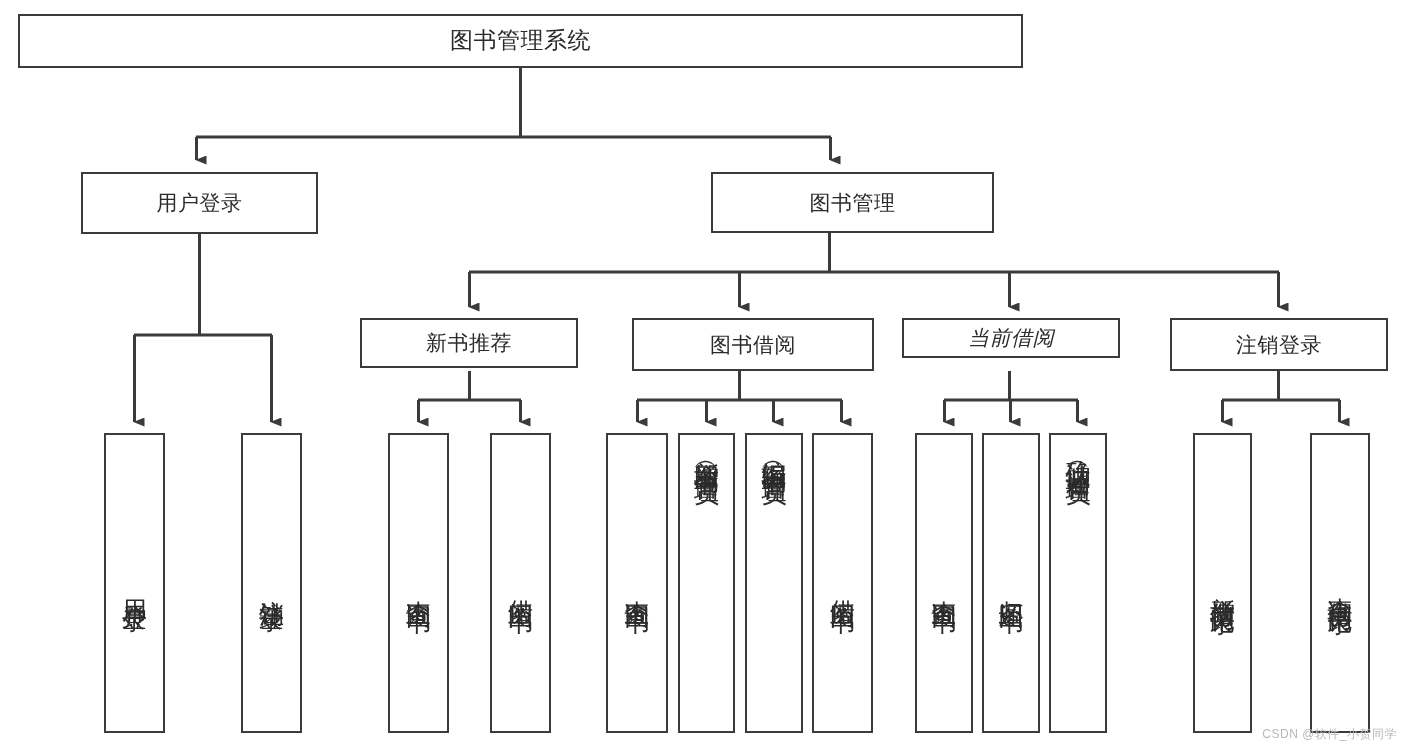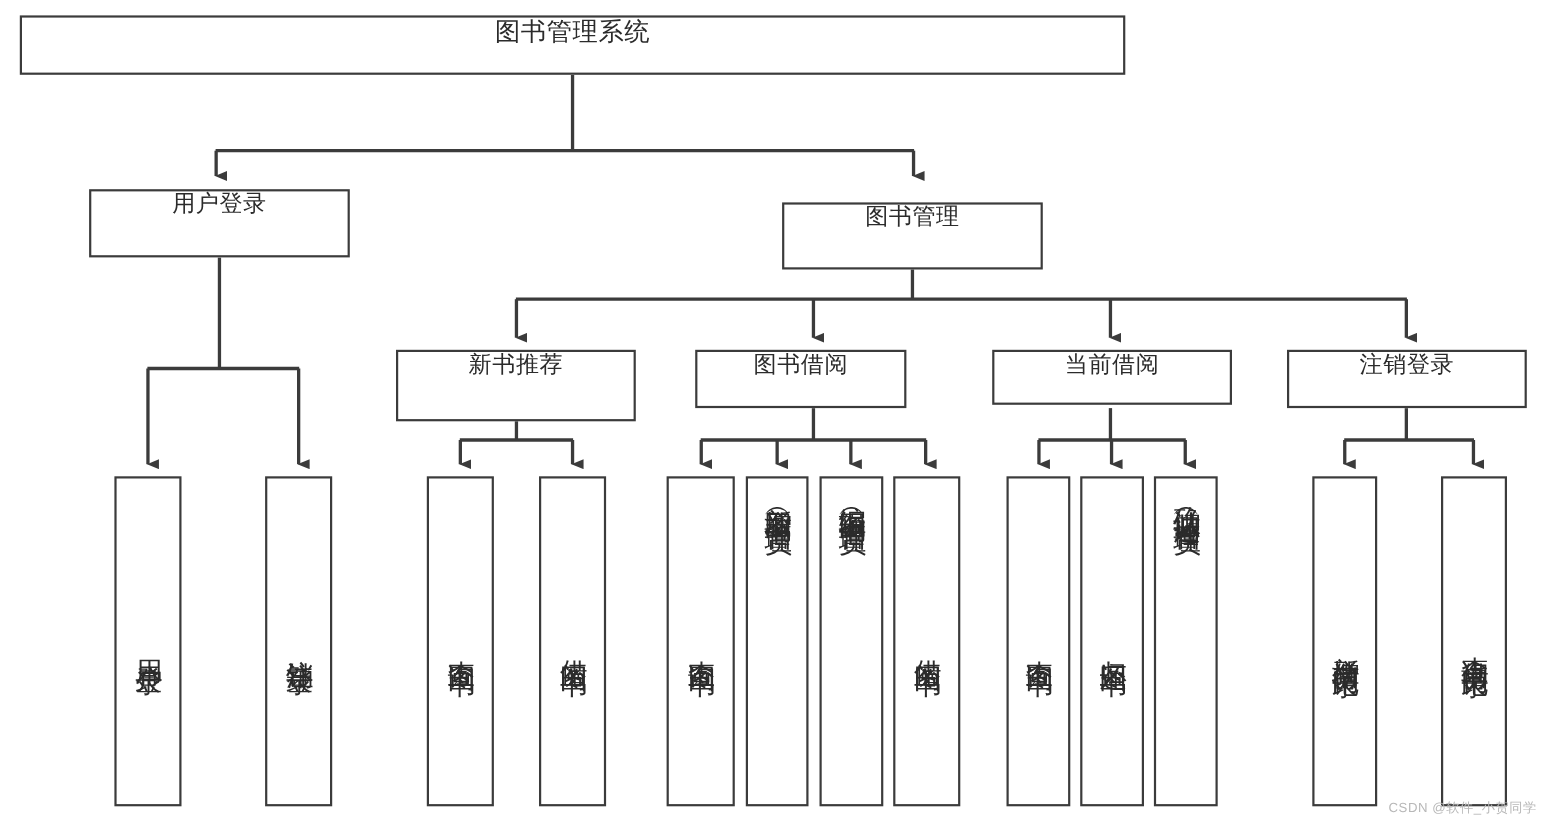--- a/index.html
+++ b/index.html
@@ -20,21 +20,21 @@
     top: 0;
     width: 1405px;
     height: 747px;
   }
   .node-box {
     position: absolute;
     box-sizing: border-box;
     background: #ffffff;
     border: 2px solid #3b3b3b;
     display: flex;
-    align-items: flex-start;
+    align-items: center;
     justify-content: center;
   }
   .node-label {
     color: #2b2b2b;
     line-height: 1.12;
     text-align: center;
     white-space: pre;
   }
   .horiz .node-label {
     font-size: 21px;
@@ -121,31 +121,31 @@
   </g>
 </svg>
 
 <div class="node-box horiz" id="root-box" style="left:18px; top:14px; width:1005px; height:54px;">
   <span class="node-label">图书管理系统</span>
 </div>
 
 <div class="node-box horiz" style="left:81px; top:172px; width:237px; height:62px;">
   <span class="node-label">用户登录</span>
 </div>
-<div class="node-box horiz" style="left:711px; top:172px; width:237px; height:61px;margin-top:12px;">
+<div class="node-box horiz" style="left:711px; top:172px; width:283px; height:61px;">
   <span class="node-label">图书管理</span>
 </div>
 
-<div class="node-box horiz" style="left:360px; top:318px; width:218px; height:65px;">
+<div class="node-box horiz" style="left:360px; top:318px; width:218px; height:50px;">
   <span class="node-label">新书推荐</span>
 </div>
-<div class="node-box horiz" style="left:632px; top:318px; width:192px; height:53px;">
+<div class="node-box horiz" style="left:632px; top:318px; width:242px; height:53px;">
   <span class="node-label">图书借阅</span>
 </div>
-<div class="node-box horiz" style="left:902px; top:318px; width:218px; height:50px;">
+<div class="node-box horiz" style="left:902px; top:318px; width:218px; height:40px;font-style:italic;">
   <span class="node-label">当前借阅</span>
 </div>
 <div class="node-box horiz" style="left:1170px; top:318px; width:218px; height:53px;">
   <span class="node-label">注销登录</span>
 </div>
 
 <div class="node-box vert mid" style="left:104px; top:433px; width:61px; height:300px;">
   <span class="node-label">用户登录</span>
 </div>
 <div class="node-box vert mid" style="left:241px; top:433px; width:61px; height:300px;">

